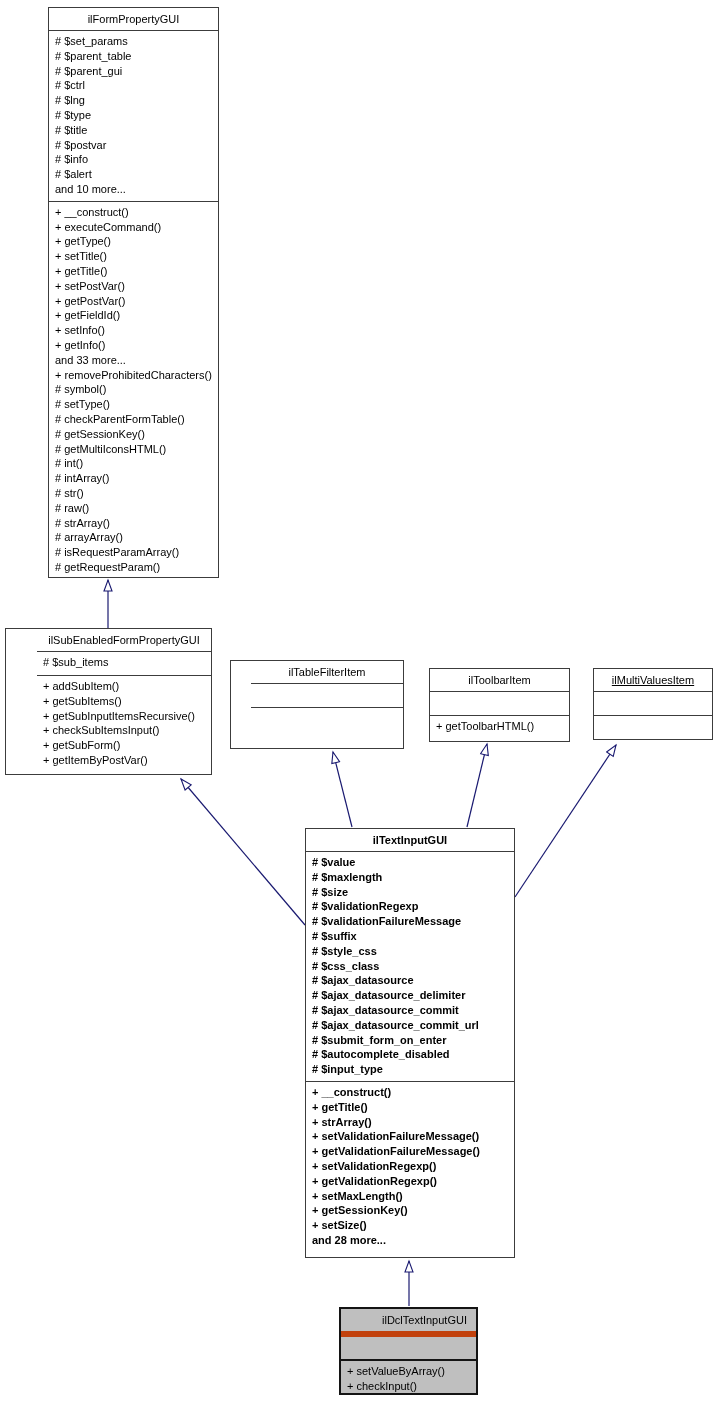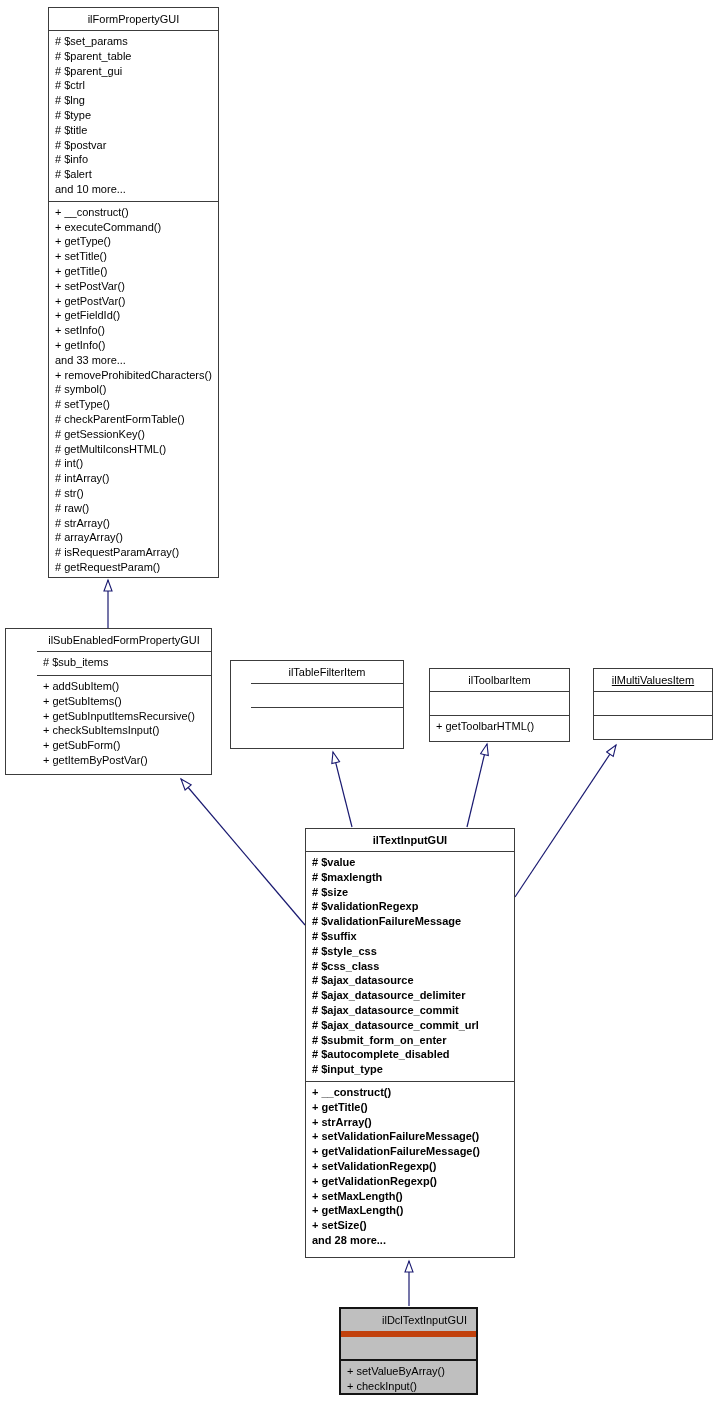--- a/index.html
+++ b/index.html
@@ -202,21 +202,21 @@
       </div>
     <div class="uml-section uml-methods">
         <div class="uml-line">+ __construct()</div>
         <div class="uml-line">+ getTitle()</div>
         <div class="uml-line">+ strArray()</div>
         <div class="uml-line">+ setValidationFailureMessage()</div>
         <div class="uml-line">+ getValidationFailureMessage()</div>
         <div class="uml-line">+ setValidationRegexp()</div>
         <div class="uml-line">+ getValidationRegexp()</div>
         <div class="uml-line">+ setMaxLength()</div>
-        <div class="uml-line">+ getMaxLength()</div>
+        <div class="uml-line">+ getSessionKey()</div>
         <div class="uml-line">+ setSize()</div>
         <div class="uml-line">and 28 more...</div>
       </div>
   </div>
 
   <div class="uml-box highlighted" id="box-ilDclTextInputGUI">
     <div class="uml-title">ilDclTextInputGUI</div>
     <div class="uml-section uml-attrs"></div>
     <div class="uml-section uml-methods">
         <div class="uml-line">+ setValueByArray()</div>

